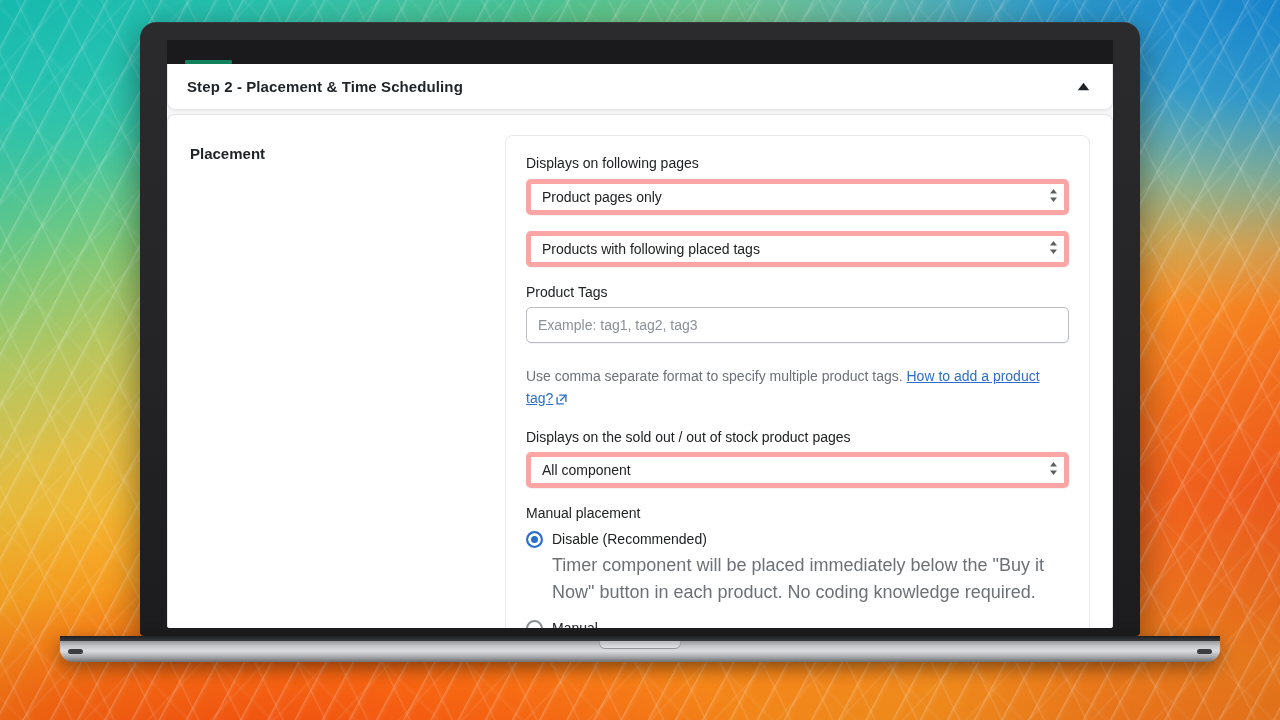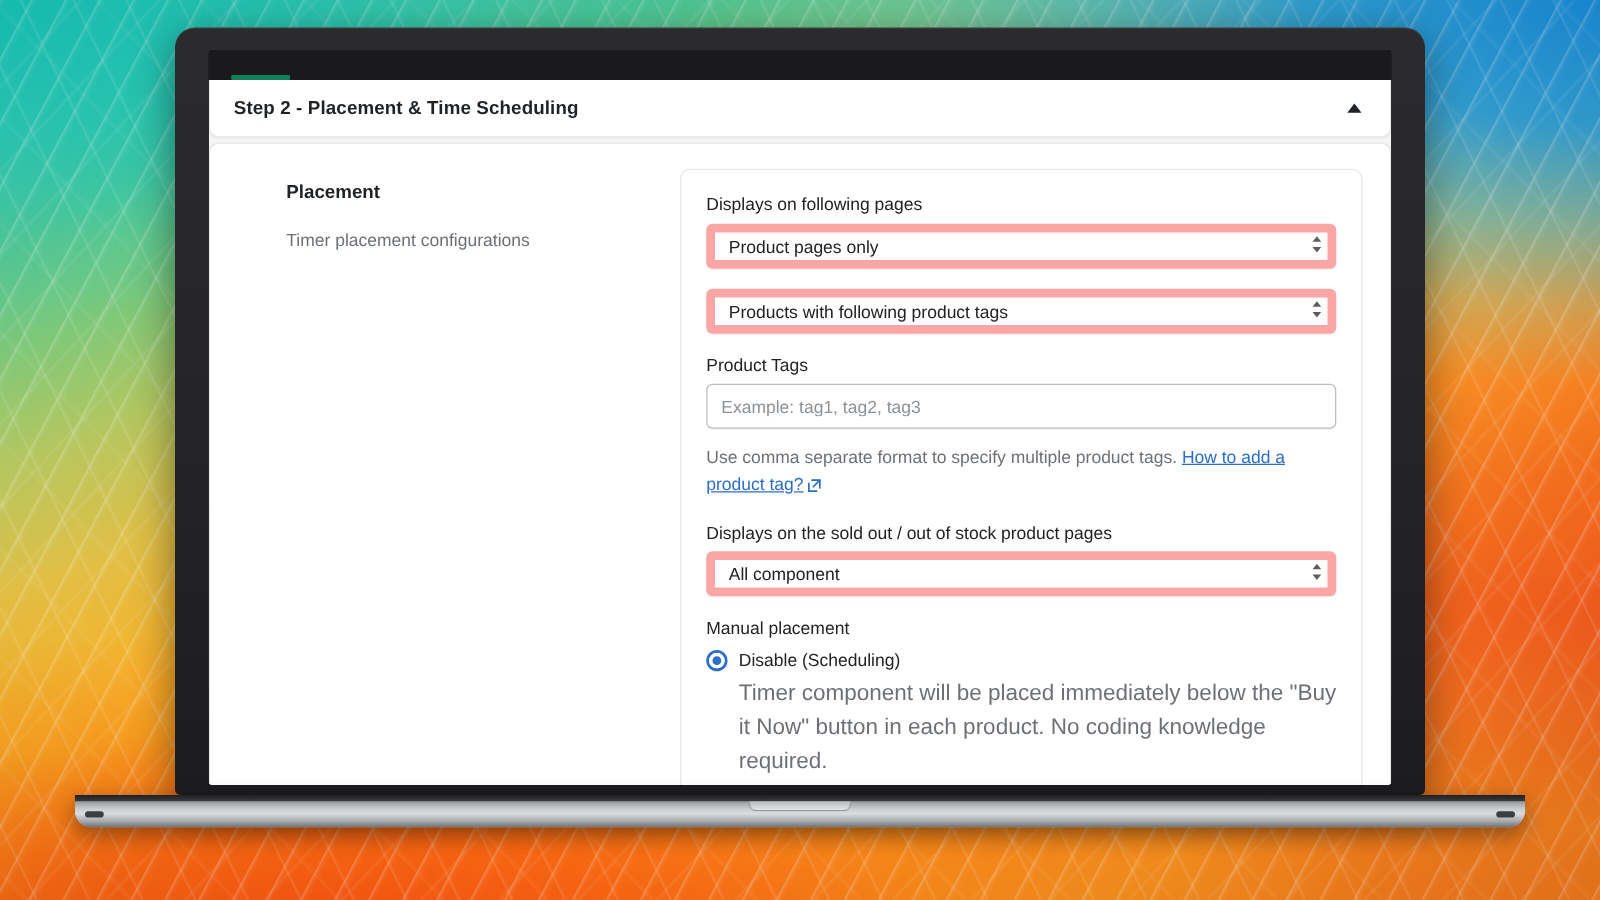--- a/index.html
+++ b/index.html
@@ -233,21 +233,20 @@
     border: 1px solid #e3e5e7;
     border-radius: 8px;
     box-shadow: 0 1px 2px rgba(22,29,37,.05);
     display: flex;
     padding: 20px 0 0 0;
   }
   #col-left {
     width: 337px;
     flex: 0 0 337px;
     padding: 10px 30px 0 22px;
-    margin-left: 39px;
   }
   #placement-heading {
     font-size: 15px;
     font-weight: 700;
     color: #1f2326;
     margin-bottom: 20px;
   }
   #placement-sub {
     font-size: 14px;
     color: #6d7175;
@@ -278,21 +277,21 @@
   .select-wrap { position: relative; }
   select.ui-select,
   .ui-select {
     width: 100%;
     height: 36px;
     padding: 0 34px 0 11px;
     font-family: "Liberation Sans", sans-serif;
     font-size: 14px;
     color: #202223;
     background: #ffffff;
-    border: 7px solid #fca5a5;
+    border: 5px solid #fca5a5;
     border-radius: 5px;
     appearance: none;
     -webkit-appearance: none;
     outline: none;
     cursor: pointer;
     display: flex;
     align-items: center;
     box-shadow: 0 1px 0 rgba(22,29,37,.05);
   }
   .stepper-icon {
@@ -312,21 +311,21 @@
     color: #737373;
     background: #ffffff;
     border: 1px solid #babec3;
     border-radius: 5px;
     outline: none;
     box-shadow: 0 1px 0 rgba(22,29,37,.05);
   }
   .ui-input::placeholder { color: #8c9196; }
 
   .help-text {
-    margin-top: 12px;
+    margin-top: 23px;
     font-size: 14px;
     line-height: 1.55;
     color: #6d7175;
   }
   .help-link {
     color: #2c6ecb;
     text-decoration: underline;
     cursor: pointer;
   }
   .ext-icon {
@@ -405,42 +404,41 @@
             <svg width="13" height="9" viewBox="0 0 13 9" aria-hidden="true">
               <path d="M6.5 0.8 L12.2 8.2 L0.8 8.2 Z" fill="#1f2326"></path>
             </svg>
           </button>
         </div>
 
         <div id="section-card">
 
           <div id="col-left">
             <div id="placement-heading">Placement</div>
-            <div id="placement-sub">Timer placement configurations</div>
           </div>
 
           <div id="col-right">
             <div id="inner-panel">
 
               <div class="field">
                 <label class="field-label">Displays on following pages</label>
                 <div class="select-wrap">
                   <div class="ui-select">Product pages only</div>
                   <span class="stepper-icon">
                     <svg width="9" height="15" viewBox="0 0 9 15" aria-hidden="true">
                       <path d="M4.5 1 L8 5.4 L1 5.4 Z" fill="#5c5f62"></path>
                       <path d="M4.5 14 L8 9.6 L1 9.6 Z" fill="#5c5f62"></path>
                     </svg>
                   </span>
                 </div>
               </div>
 
               <div class="field">
                 <div class="select-wrap">
-                  <div class="ui-select">Products with following product tags</div>
+                  <div class="ui-select">Products with following placed tags</div>
                   <span class="stepper-icon">
                     <svg width="9" height="15" viewBox="0 0 9 15" aria-hidden="true">
                       <path d="M4.5 1 L8 5.4 L1 5.4 Z" fill="#5c5f62"></path>
                       <path d="M4.5 14 L8 9.6 L1 9.6 Z" fill="#5c5f62"></path>
                     </svg>
                   </span>
                 </div>
               </div>
 
               <div class="field">
@@ -469,21 +467,21 @@
                 </div>
               </div>
 
               <div>
                 <label class="field-label">Manual placement</label>
 
                 <div class="radio-group">
 
                   <div class="radio-row">
                     <span class="radio-dot on"></span>
-                    <span class="radio-label">Disable (Scheduling)</span>
+                    <span class="radio-label">Disable (Recommended)</span>
                   </div>
                   <div class="radio-desc">Timer component will be placed immediately below the "Buy it Now" button in each product. No coding knowledge required.</div>
 
                   <div class="radio-row">
                     <span class="radio-dot"></span>
                     <span class="radio-label">Manual</span>
                   </div>
 
                 </div>
               </div>

